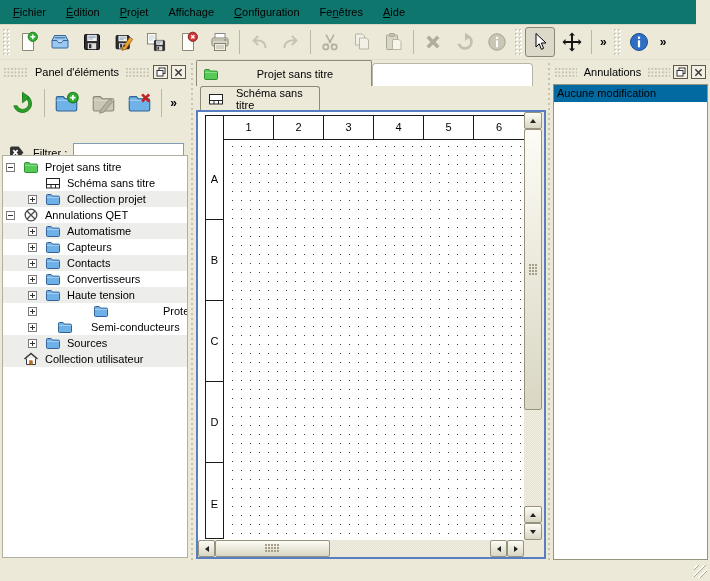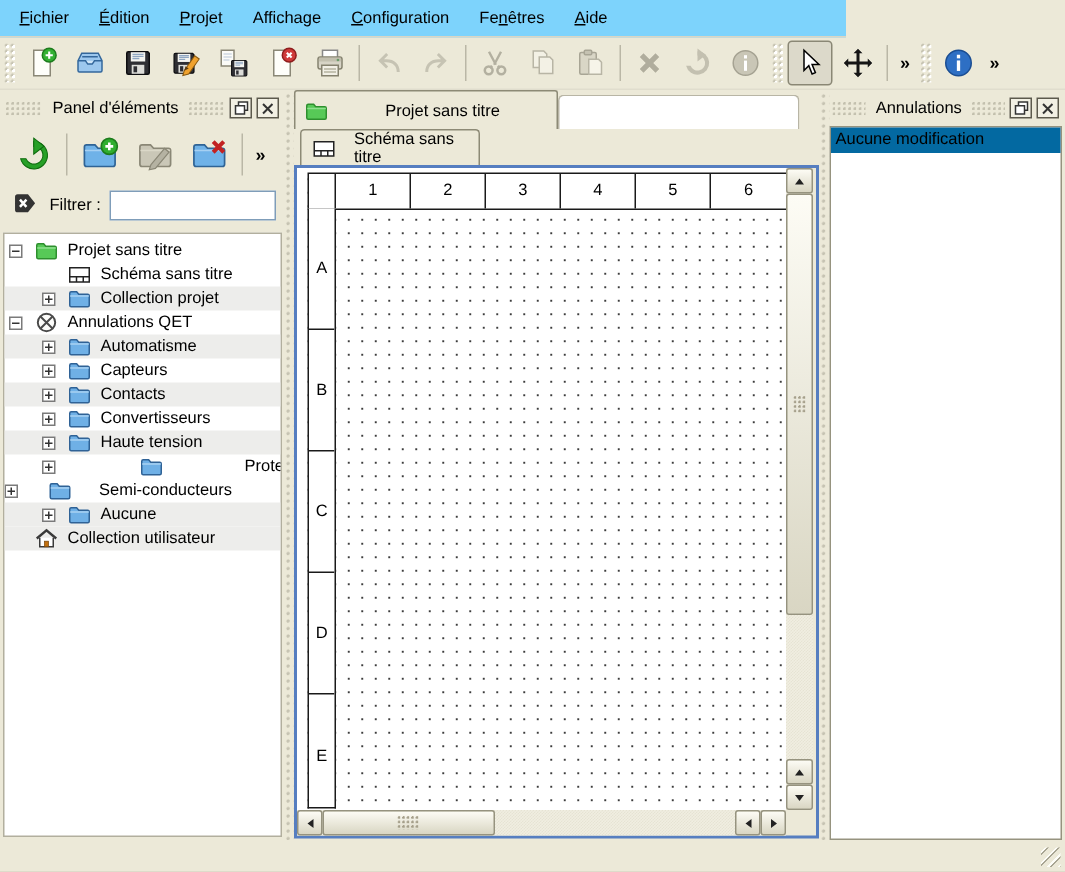--- a/index.html
+++ b/index.html
@@ -3,21 +3,21 @@
 <meta charset="utf-8">
 <style>
   html,body{margin:0;padding:0;background:#cfcbbd;}
   #app{position:relative;width:710px;height:581px;background:#ece9d8;overflow:hidden;
        font-family:"Liberation Sans",sans-serif;font-size:11px;color:#000;}
   button{font:inherit;color:inherit;background:none;border:none;padding:0;margin:0;cursor:default;}
   .icon{display:inline-flex;align-items:center;justify-content:center;}
   svg{display:block;}
 
   
-  .menubar{position:absolute;left:0;top:0;width:564px;height:25px;background:#7dd3fc;
+  .menubar{position:absolute;left:0;top:0;width:696px;height:25px;background:#0f766e;
            border-bottom:1px solid #d9d6c5;display:flex;align-items:center;padding-left:3px;box-sizing:border-box;}
   .menu-item{padding:4px 10px;}
 
   
   .toolbar{position:absolute;left:0;top:25px;width:710px;height:35px;display:flex;align-items:center;
            padding-left:1px;box-sizing:border-box;border-bottom:1px solid #e0ddcd;}
   .tb-btn{width:30px;height:30px;display:flex;align-items:center;justify-content:center;margin:0 1px;border:1px solid transparent;border-radius:3px;}
   .tb-btn.pressed{background:#dcd9ca;border:1px solid #8a8775;}
   .toolbar .tb-btn svg{width:22px;height:22px;}
   .tb-sep{width:1px;height:24px;background:#bab7a6;margin:0 3px;flex:none;}
@@ -37,21 +37,21 @@
   .dock-title .label{padding:0 4px;white-space:nowrap;}
   .dock-btn{width:15px;height:14px;border:1px solid #5c594c;background:#f2f0e4;
             display:flex;align-items:center;justify-content:center;flex:none;}
 
   
   .panel-tools{position:absolute;left:0;right:0;top:22px;height:38px;display:flex;align-items:center;padding:0 2px;}
   .panel-tools .tb-btn{width:37px;height:33px;}
   .panel-tools .tb-btn svg{width:25px;height:25px;}
   .panel-tools .tb-sep{height:28px;}
   .panel-tools .tb-chevron{margin-left:auto;margin-right:4px;}
-  .filter-row{position:absolute;left:0;right:0;top:62px;height:26px;display:flex;align-items:center;gap:6px;padding:0 4px;}
+  .filter-row{position:absolute;left:0;right:0;top:78px;height:26px;display:flex;align-items:center;gap:6px;padding:0 4px;}
   .filter-clear svg{width:21px;height:19px;}
   .filter-input{flex:1;height:20px;border:1px solid #7f9db9;background:#fff;font:inherit;padding:1px 3px;box-sizing:border-box;min-width:0;}
   .tree{position:absolute;left:0;right:0;top:93px;bottom:0;background:#fff;border:1px solid #b2af9e;overflow:hidden;padding-top:3px;box-sizing:border-box;}
   .tree-row{height:16px;display:flex;align-items:center;}
   .tree-row.shaded{background:#ededeb;}
   .expander{width:9px;height:9px;border:1px solid #7a7a7a;background:#fff;position:relative;flex:none;box-sizing:border-box;margin-right:8px;}
   .expander .h{position:absolute;left:1px;top:3px;width:5px;height:1px;background:#333;}
   .expander .v{position:absolute;left:3px;top:1px;width:1px;height:5px;background:#333;}
   .expander-slot{width:9px;flex:none;margin-right:8px;}
   .tree-icon{width:16px;height:16px;flex:none;margin-right:6px;}
@@ -510,21 +510,21 @@
             <span class="v"></span>
           </span>
           <span class="icon tree-icon">
             <svg viewBox="0 0 16 16">
               <path d="M1.5 4.5c0-.6.4-1 1-1h3.6l1.4 1.6h6c.6 0 1 .4 1 1v6.4c0 .6-.4 1-1 1h-11c-.6 0-1-.4-1-1z" fill="#6fb0e6" stroke="#2f6296"></path>
               <path d="M1.8 6.4h12.4" stroke="#a8d2f2" fill="none"></path>
             </svg>
           </span>
           <span class="tree-label">Protections</span>
         </div>
-        <div class="tree-row" style=" gap: 12px;">
+        <div class="tree-row" style="padding-left: 25px; gap: 12px;">
           <span class="expander">
             <span class="h"></span>
             <span class="v"></span>
           </span>
           <span class="icon tree-icon">
             <svg viewBox="0 0 16 16">
               <path d="M1.5 4.5c0-.6.4-1 1-1h3.6l1.4 1.6h6c.6 0 1 .4 1 1v6.4c0 .6-.4 1-1 1h-11c-.6 0-1-.4-1-1z" fill="#6fb0e6" stroke="#2f6296"></path>
               <path d="M1.8 6.4h12.4" stroke="#a8d2f2" fill="none"></path>
             </svg>
           </span>
@@ -534,21 +534,21 @@
           <span class="expander">
             <span class="h"></span>
             <span class="v"></span>
           </span>
           <span class="icon tree-icon">
             <svg viewBox="0 0 16 16">
               <path d="M1.5 4.5c0-.6.4-1 1-1h3.6l1.4 1.6h6c.6 0 1 .4 1 1v6.4c0 .6-.4 1-1 1h-11c-.6 0-1-.4-1-1z" fill="#6fb0e6" stroke="#2f6296"></path>
               <path d="M1.8 6.4h12.4" stroke="#a8d2f2" fill="none"></path>
             </svg>
           </span>
-          <span class="tree-label">Aucune</span>
+          <span class="tree-label">Sources</span>
         </div>
         <div class="tree-row shaded" style="padding-left: 3px;">
           <span class="expander-slot"></span>
           <span class="icon tree-icon">
             <svg viewBox="0 0 16 16">
               <path d="M1.5 8L8 2.5 14.5 8" fill="none" stroke="#3a3a3a" stroke-width="1.6"></path>
               <path d="M3.5 7.5v6h9v-6" fill="#fff" stroke="#3a3a3a"></path>
               <rect x="6.7" y="9.8" width="2.6" height="3.7" fill="#c2700f" stroke="#7a4508" stroke-width="0.5"></rect>
             </svg>
           </span>

